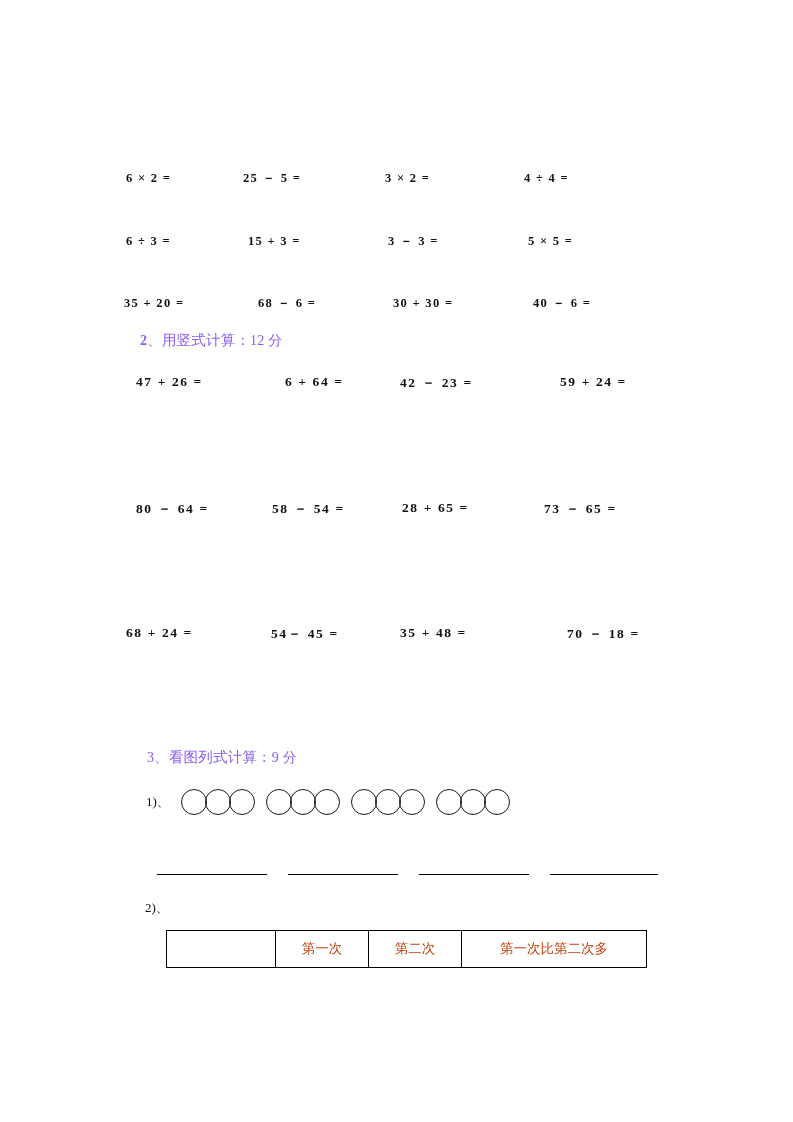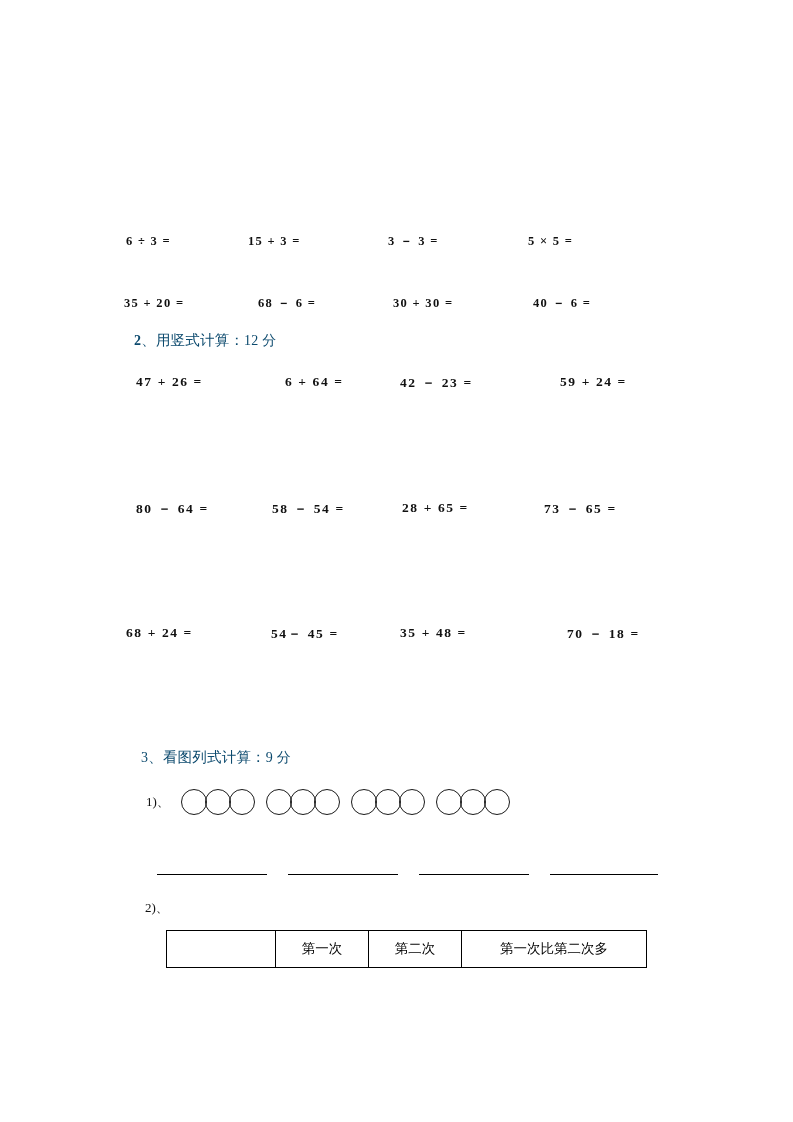--- a/index.html
+++ b/index.html
@@ -66,23 +66,24 @@
   .row-d .c1 { left: 14px; }
   .row-d .c2 { left: 148px; }
   .row-d .c3 { left: 283px; }
   .row-d .c4 { left: 423px; }
 
   
   .section-heading {
     position: absolute;
     font-family: "DejaVu Sans", "Liberation Sans", sans-serif;
     font-size: 14.5px;
-    color: #0c4a6e;
+    color: #8b5cf6;
     white-space: nowrap;
     letter-spacing: 0.2px;
+    margin-left: 6px;
   }
   .section-heading .num {
     font-family: "Liberation Serif", "DejaVu Serif", serif;
     font-weight: bold;
     font-size: 14px;
   }
   .section-heading .score {
     font-family: "Liberation Serif", "DejaVu Serif", serif;
     font-size: 14px;
   }
@@ -158,35 +159,41 @@
     border-collapse: collapse;
     table-layout: fixed;
   }
   .data-table td {
     border: 1.3px solid #000000;
     height: 36px;
     text-align: center;
     vertical-align: middle;
     font-family: "DejaVu Sans", "Liberation Sans", sans-serif;
     font-size: 13.5px;
-    color: #000000;
+    color: #c2410c;
     padding: 0 4px;
     white-space: nowrap;
   }
   .col-blank { width: 100px; }
   .col-first { width: 84px; }
   .col-second { width: 84px; }
   .col-diff { width: 176px; }
 </style>
 </head>
 <body>
 
 <div class="page">
 
 
+  <div class="calc-row row-b" style="top:167px;">
+    <span class="calc-cell c1">6 × 2 =</span>
+    <span class="calc-cell c2">25 － 5 =</span>
+    <span class="calc-cell c3">3 × 2 =</span>
+    <span class="calc-cell c4">4 ÷ 4 =</span>
+  </div>
 
   <div class="calc-row row-c" style="top:230px;">
     <span class="calc-cell c1">6 ÷ 3 =</span>
     <span class="calc-cell c2">15 + 3 =</span>
     <span class="calc-cell c3">3 － 3 =</span>
     <span class="calc-cell c4">5 × 5 =</span>
   </div>
 
   <div class="calc-row row-d" style="top:292px;">
     <span class="calc-cell c1">35 + 20 =</span>

